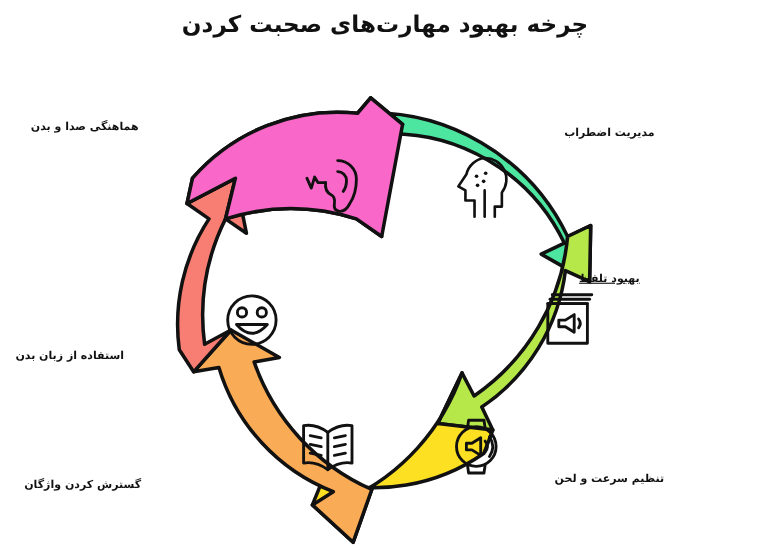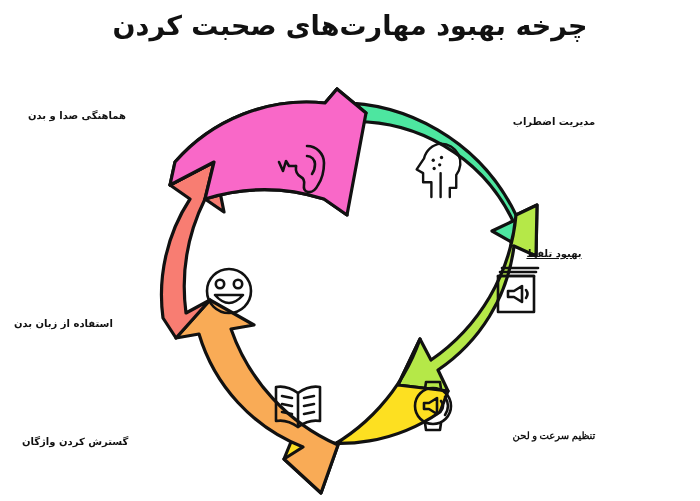--- a/index.html
+++ b/index.html
@@ -7,21 +7,21 @@
     width:700px;height:501px;
     background:#ffffff;
     font-family:"DejaVu Sans",sans-serif;
     overflow:hidden;
     position:relative;
   }
   #title{
     position:absolute;
     top:10px;left:0;width:700px;
     text-align:center;
-    font-size:27px;
+    font-size:21px;
     font-weight:bold;
     color:#111111;
     direction:rtl;
     letter-spacing:0px;
   }
   #diagram{
     position:absolute;
     top:0;left:0;
     width:700px;height:501px;
   }
@@ -171,19 +171,19 @@
       <path d="M 24 16 A 8 8 0 0 1 32 24 Q 32 30 29 34"></path>
       <path d="M 13 26 L 6 26 L 3 21 L 0 31 L -4 22"></path>
     </g>
   </g>
 </svg>
 
 <div class="seg-label lbl-right" style="left:430px;top:116px;width:248px;">مدیریت اضطراب</div>
 
 <div class="seg-label lbl-right" style="left:430px;top:248px;width:248px;text-decoration:underline;">بهبود تلفظ</div>
 
-<div class="seg-label lbl-right" style="left:430px;top:430px;width:248px;font-family:Liberation Serif, serif;">تنظیم سرعت و لحن</div>
+<div class="seg-label lbl-right" style="left:430px;top:430px;width:248px;">تنظیم سرعت و لحن</div>
 
 <div class="seg-label lbl-left" style="left:22px;top:436px;width:248px;">گسترش کردن واژگان</div>
 
 <div class="seg-label lbl-left" style="left:14px;top:270px;width:248px;margin-top:48px;">استفاده از زبان بدن</div>
 
 <div class="seg-label lbl-left" style="left:28px;top:110px;width:248px;">هماهنگی صدا و بدن</div>
 
 </body></html>

